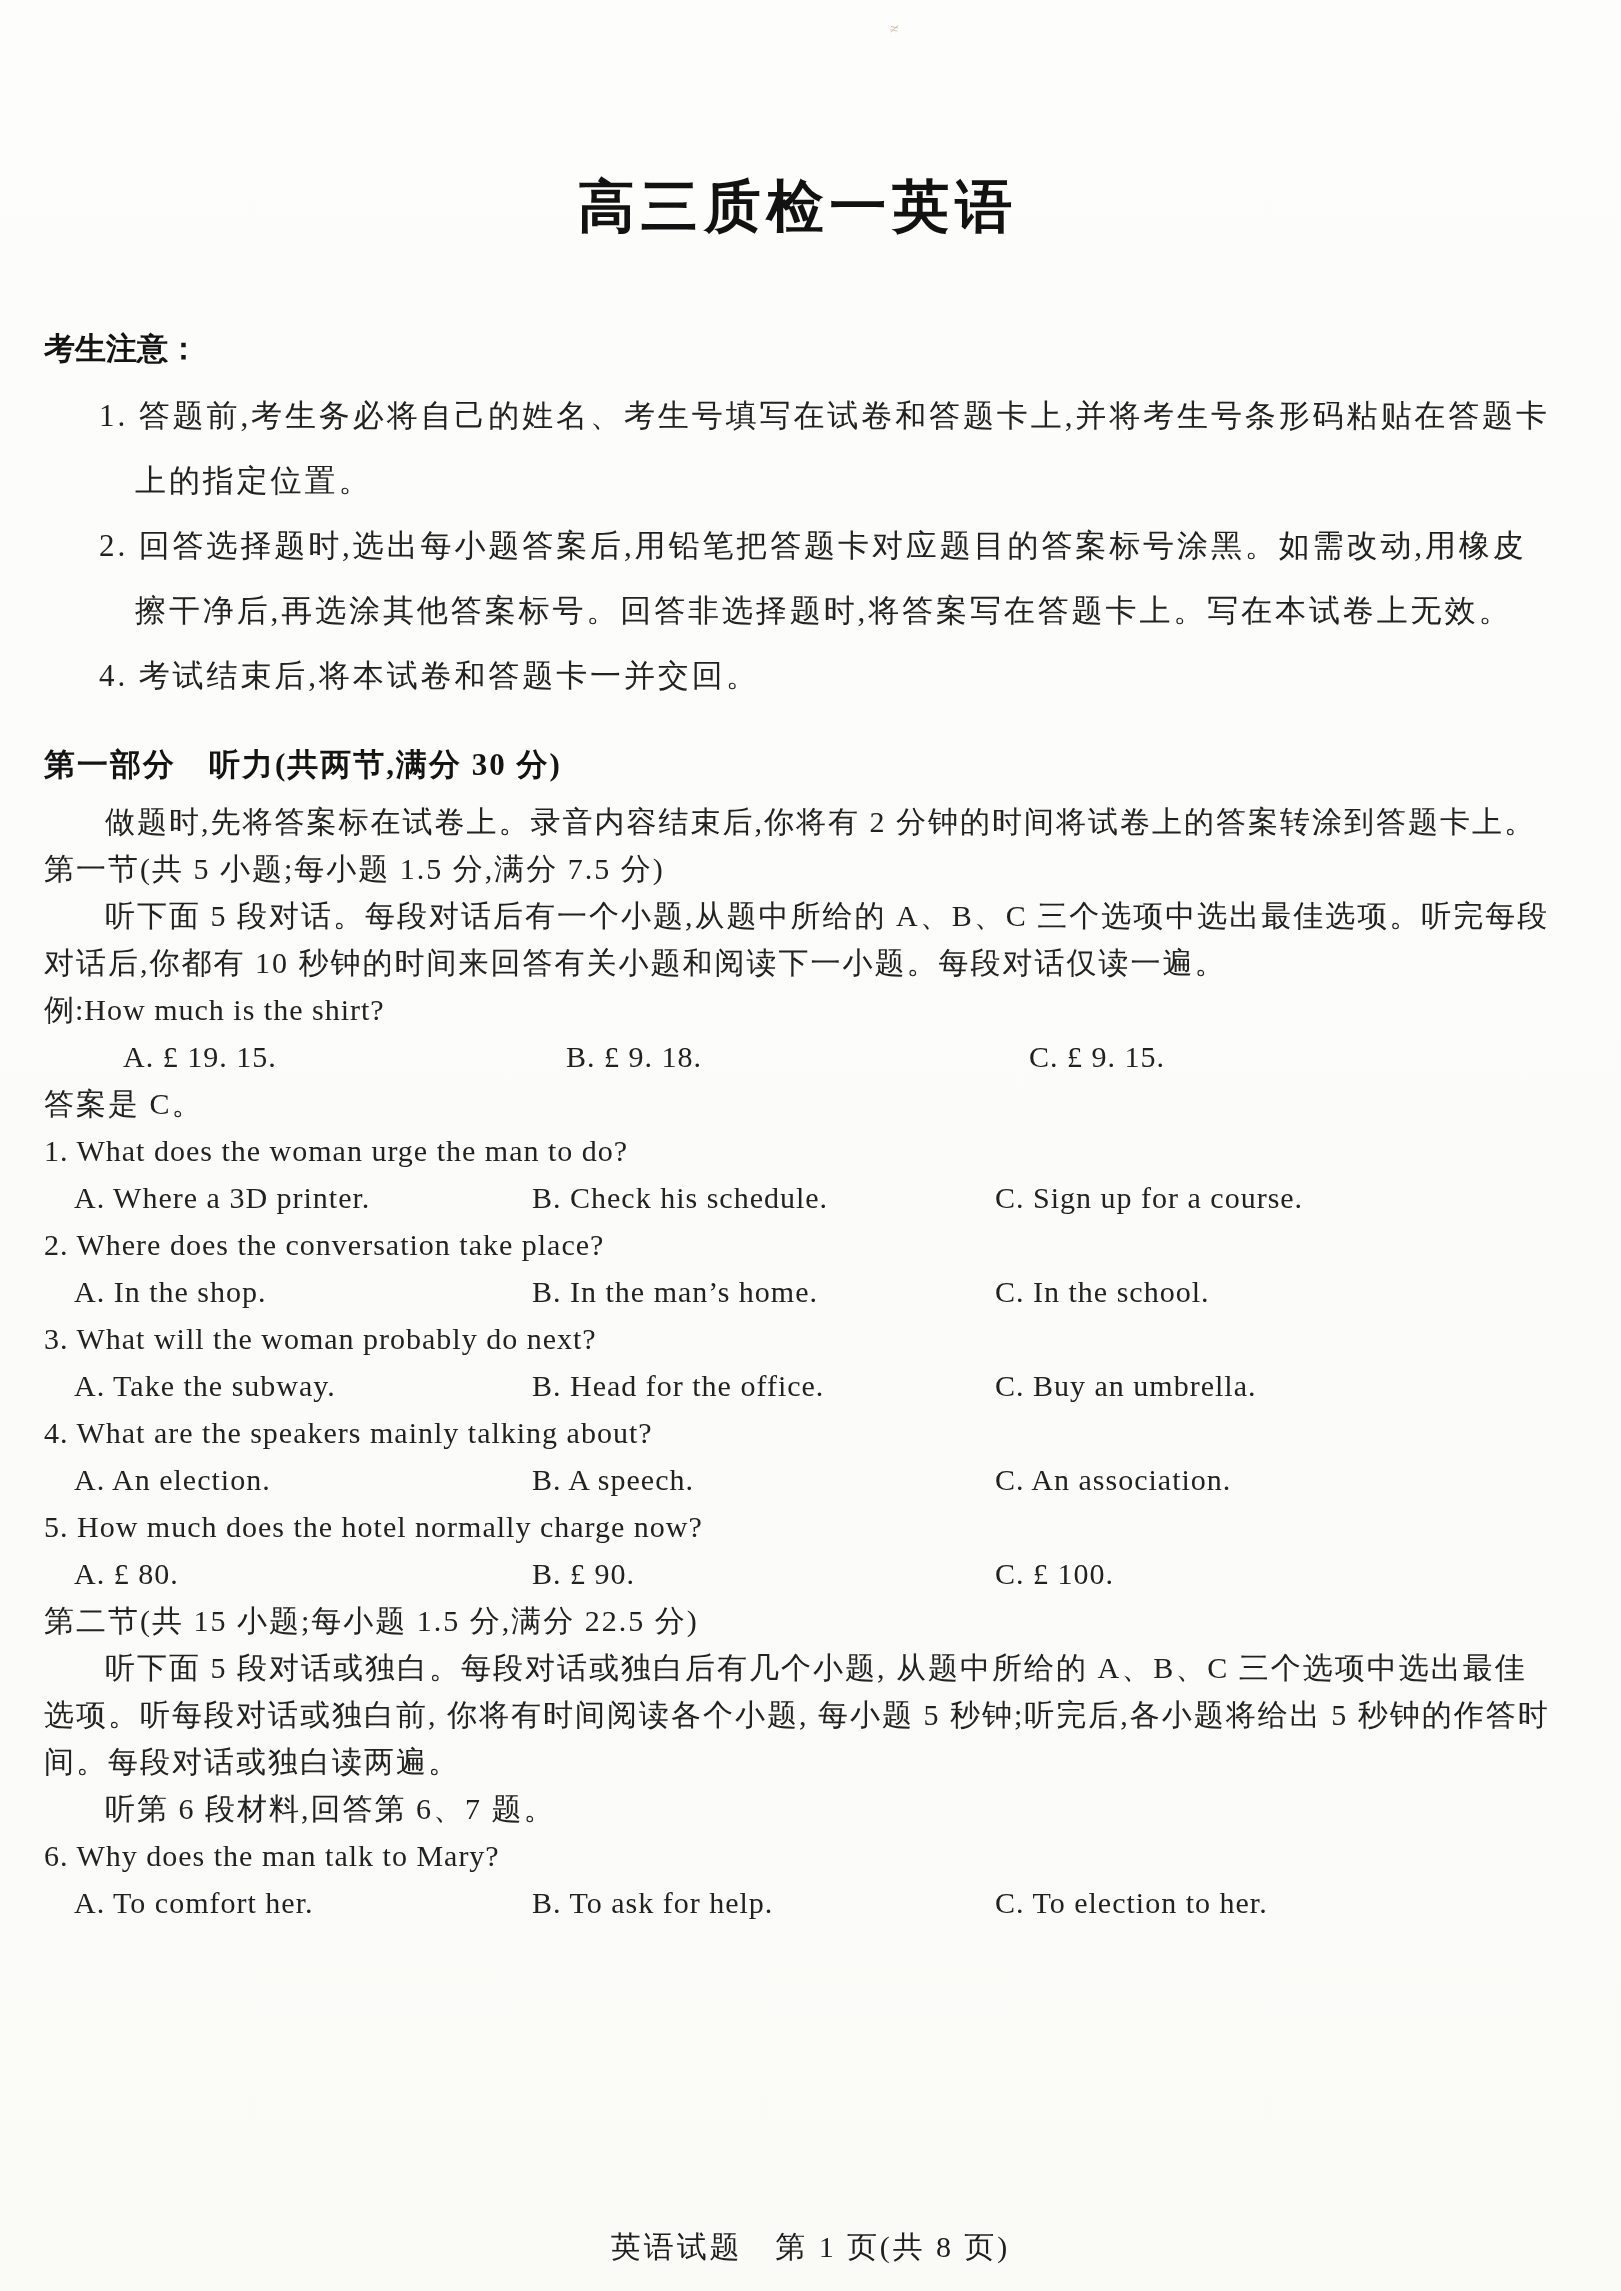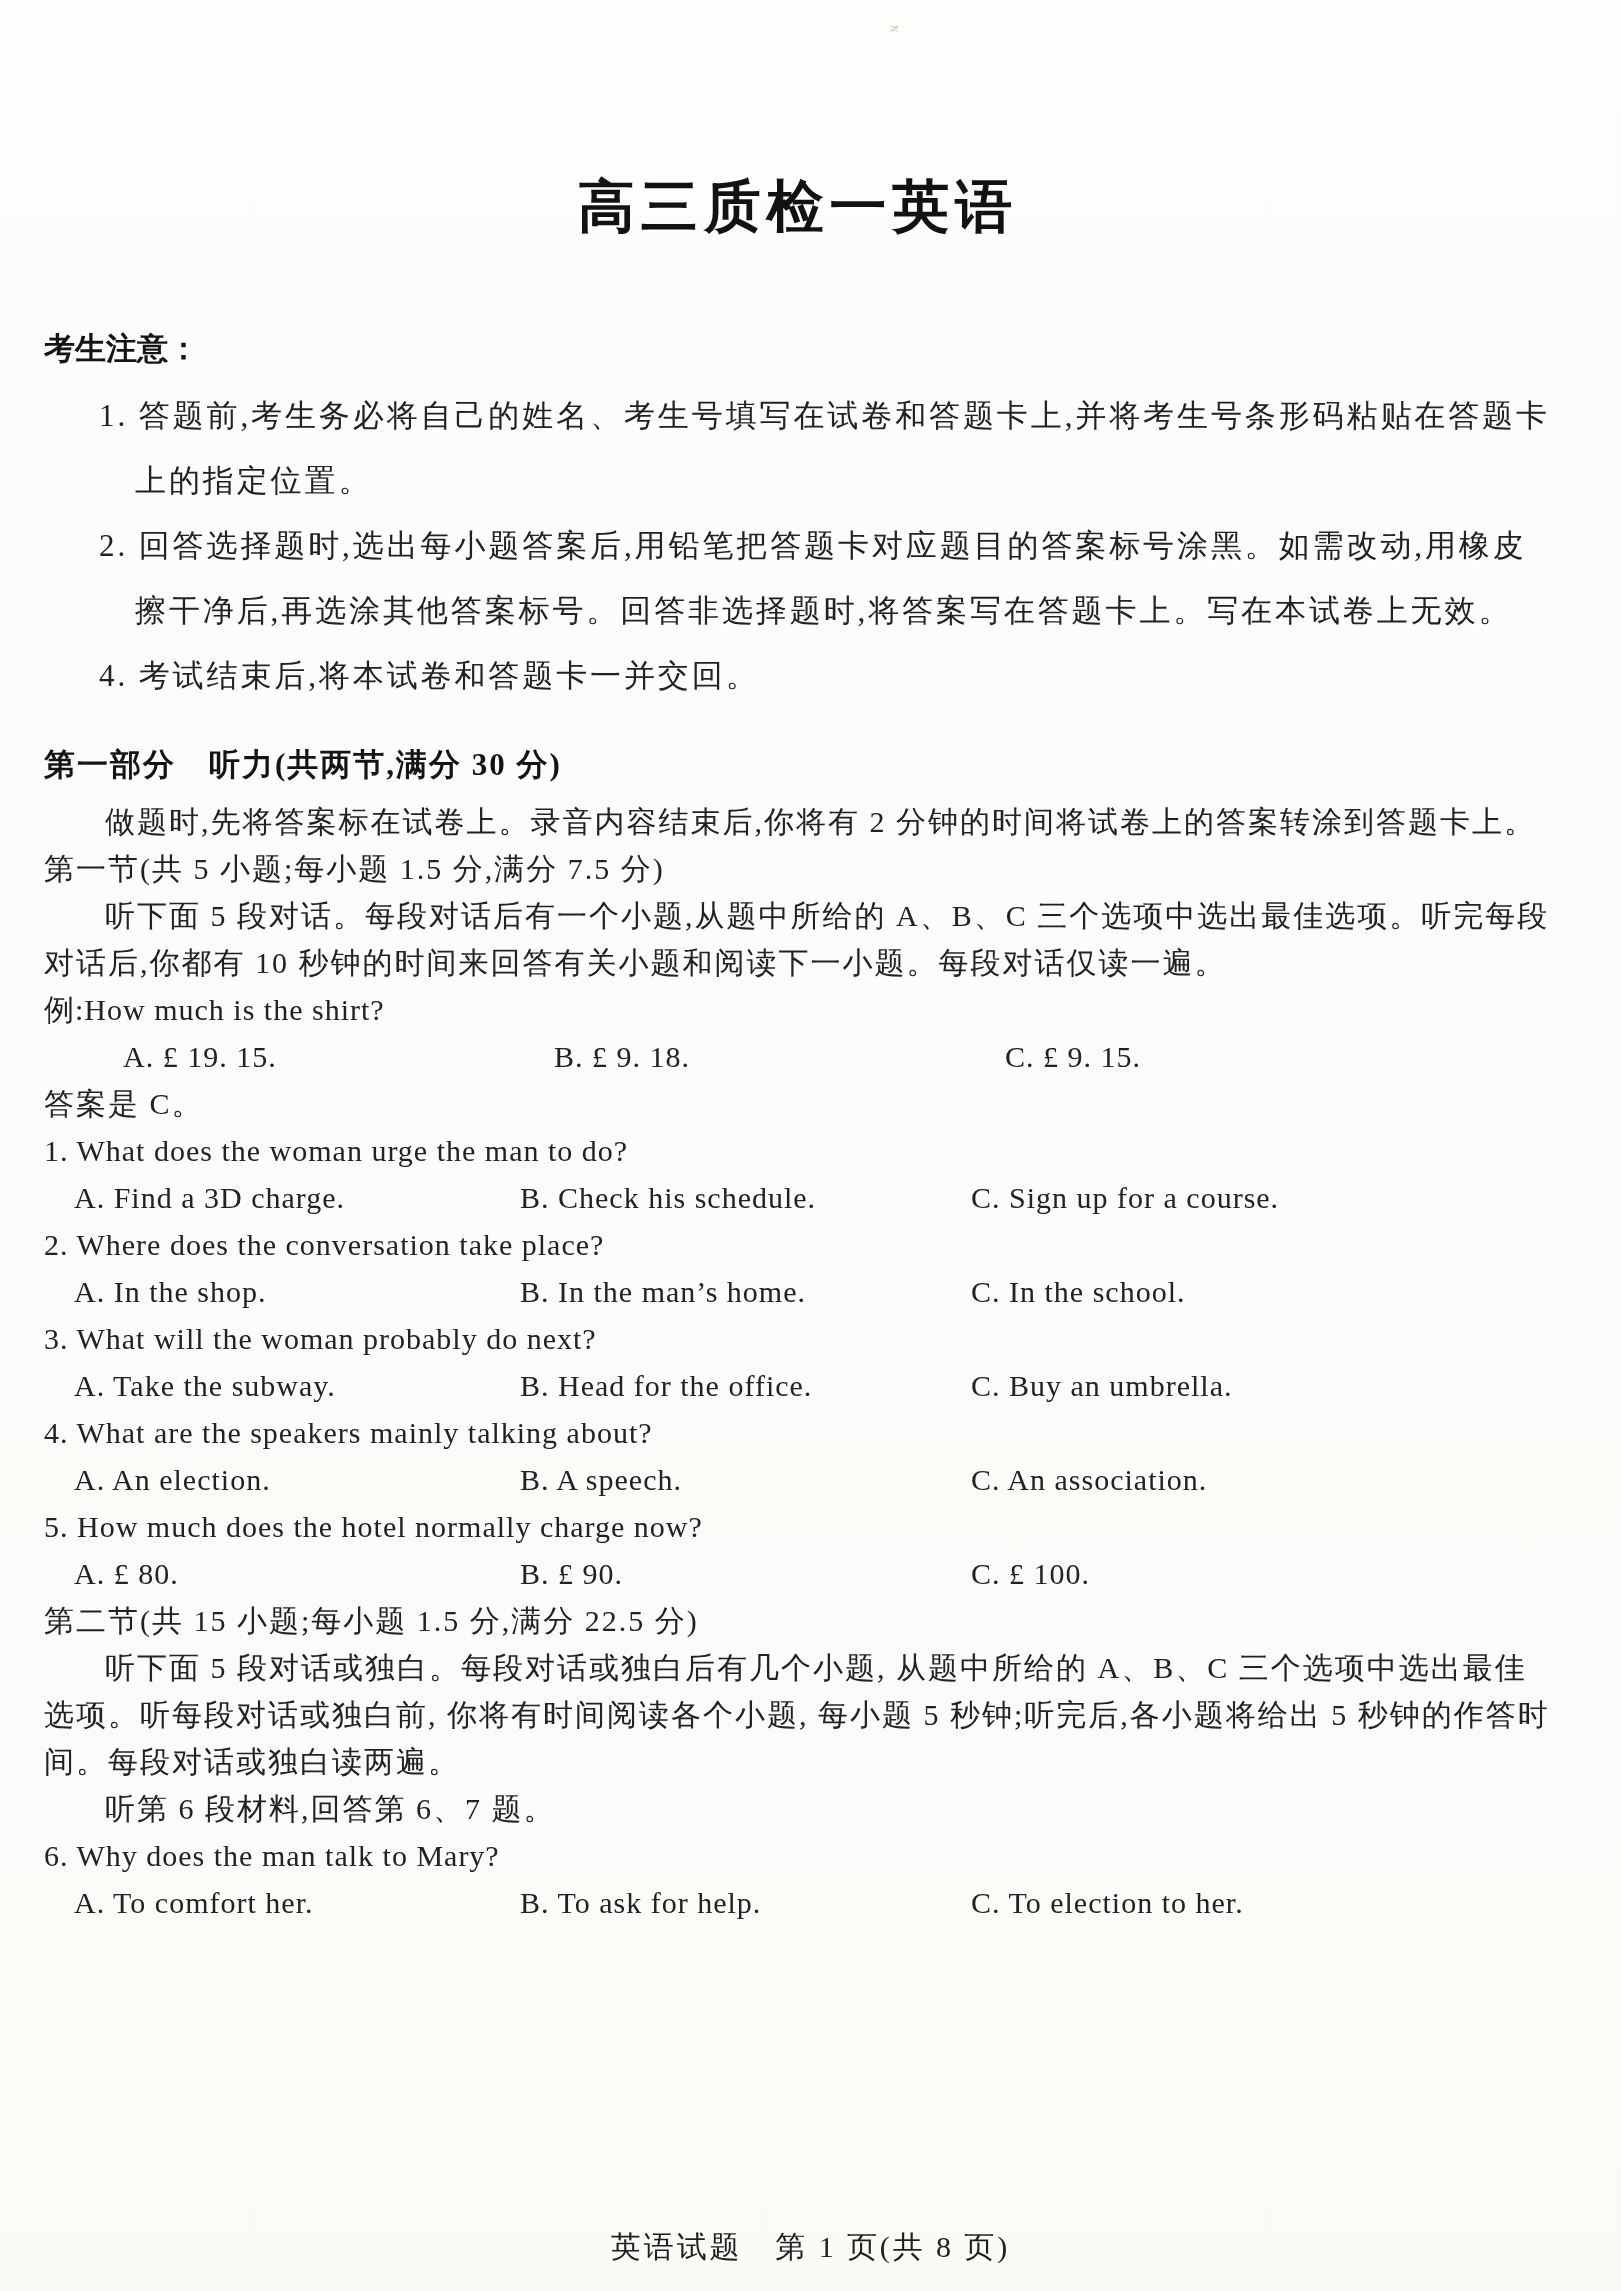--- a/index.html
+++ b/index.html
@@ -36,21 +36,21 @@
   .notice-item { padding-left:91px; text-indent:-36px; }
 
   .listening { margin-top:33px; font-size:30px; line-height:47px; letter-spacing:2px; color:#222; }
   .sec-head {
     font-family:Liberation Serif, serif;
     font-weight:bold; font-size:31px; letter-spacing:2px; color:#141414;
     margin-bottom:9.8px;
   }
   .para { text-indent:61px; }
   .plain { text-indent:0; }
-  .opts { display:flex; padding-left:30px; }
+  .opts { display:flex; padding-left:30px;gap:12px; }
   .opts .o1 { width:446px; }
   .opts .o2 { width:451px; }
   .opts .o3 { flex:1; }
   .opts.example { padding-left:79px; }
   .opts.example .o1 { width:431px; }
   .opts.example .o2 { width:451px; }
   .en { letter-spacing:1px; }
 
   .footer {
     position:absolute; left:0; right:0; top:2227px;
@@ -85,21 +85,21 @@
       <div class="opts example en">
         <span class="o1">A. £ 19. 15.</span>
         <span class="o2">B. £ 9. 18.</span>
         <span class="o3">C. £ 9. 15.</span>
       </div>
       <div class="plain">答案是 C。</div>
 
       <div>
         <div class="plain en">1. What does the woman urge the man to do?</div>
         <div class="opts en">
-          <span class="o1">A. Find a 3D charge.</span>
+          <span class="o1">A. Where a 3D printer.</span>
           <span class="o2">B. Check his schedule.</span>
           <span class="o3">C. Sign up for a course.</span>
         </div>
       </div>
 
       <div>
         <div class="plain en">2. Where does the conversation take place?</div>
         <div class="opts en">
           <span class="o1">A. In the shop.</span>
           <span class="o2">B. In the man’s home.</span>

